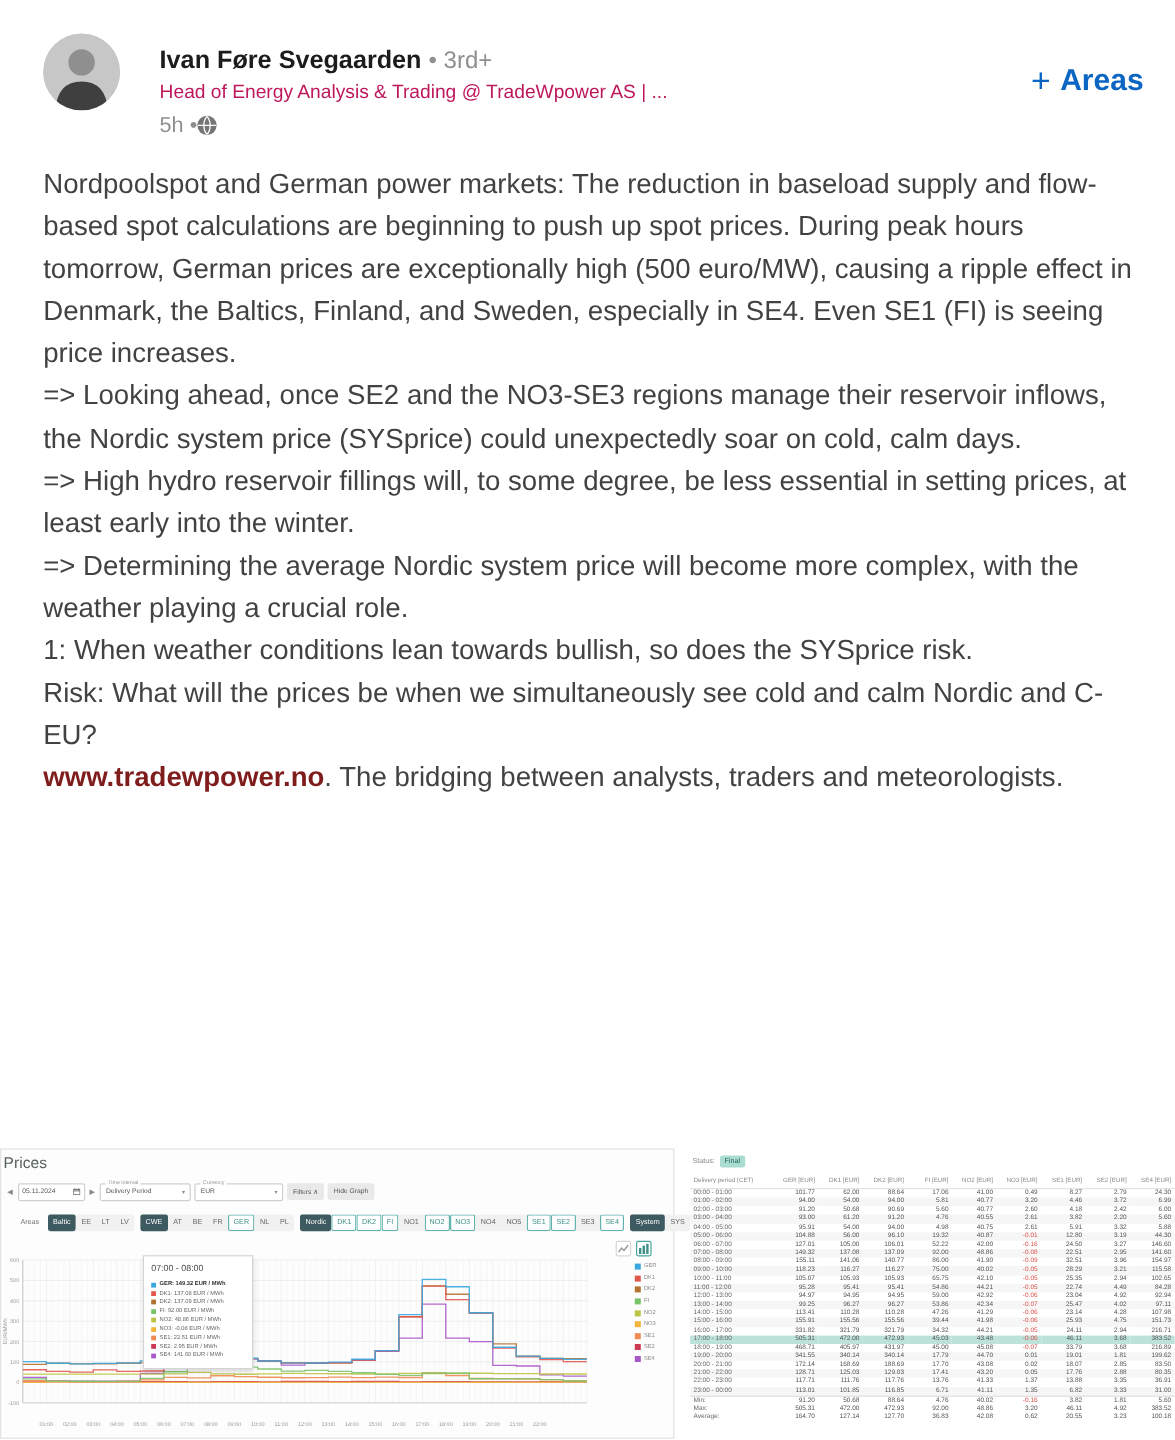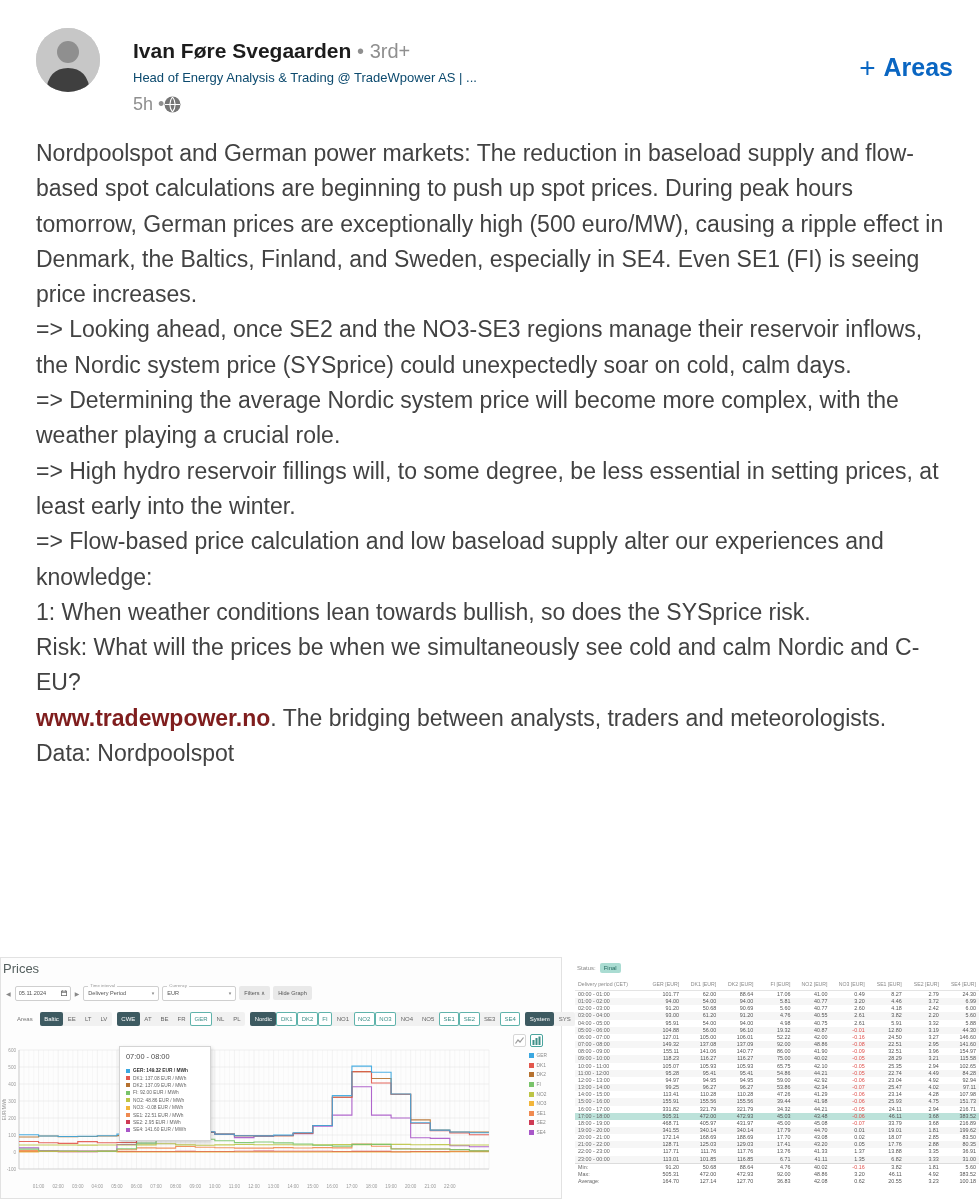--- a/index.html
+++ b/index.html
@@ -6,21 +6,21 @@
   body{
     width:979px;height:1200px;position:relative;background:#ffffff;
     font-family:"Liberation Sans",sans-serif;overflow:hidden;
   }
   
   .post-header{position:absolute;top:26px;left:36px;right:20px;height:100px;}
   .avatar{position:absolute;left:0;top:2px;width:64px;height:64px;border-radius:50%;overflow:hidden;background:#c9c9c9;}
   .hdr-text{position:absolute;left:97px;top:0;margin-top:12px;}
   .name-line{font-size:21px;font-weight:bold;color:#1c1c1c;line-height:26px;}
   .name-line .degree{font-weight:normal;color:#8f8f8f;font-size:20px;}
-  .headline{font-size:13px;color:#0c4a6e;line-height:27px;white-space:nowrap;}
+  .headline{font-size:16px;color:#be185d;line-height:27px;white-space:nowrap;}
   .time-line{font-size:18px;color:#8f8f8f;line-height:26px;display:flex;align-items:center;gap:0;}
   .follow-btn{position:absolute;right:0;top:26px;color:#0a66c2;font-size:25px;font-weight:600;display:flex;align-items:center;gap:8px;cursor:pointer;background:none;border:none;font-family:inherit;}
   .follow-btn .plus{font-size:28px;font-weight:400;line-height:20px;}
   
   .post-body{position:absolute;top:136px;left:36px;width:916px;color:#424242;font-size:23px;line-height:35.3px;}
   .post-body p{margin:0;}
   .post-body a{color:#7f1d1d;font-weight:bold;text-decoration:none;}
   
   .dashboard{position:absolute;top:955px;left:0;width:979px;height:245px;background:#fff;}
   .left-panel{position:absolute;left:0;top:2px;width:562px;height:242px;background:#fdfdfd;border:1px solid #e2e2e2;box-sizing:border-box;}
@@ -98,27 +98,25 @@
   </div>
   <button class="follow-btn">
     <span class="plus">+</span>
     <span>Areas</span>
   </button>
 </div>
 
 <div class="post-body" id="post-body">
     <p>Nordpoolspot and German power markets: The reduction in baseload supply and flow-based spot calculations are beginning to push up spot prices. During peak hours tomorrow, German prices are exceptionally high (500 euro/MW), causing a ripple effect in Denmark, the Baltics, Finland, and Sweden, especially in SE4. Even SE1 (FI) is seeing price increases.</p>
     <p>=&gt; Looking ahead, once SE2 and the NO3-SE3 regions manage their reservoir inflows, the Nordic system price (SYSprice) could unexpectedly soar on cold, calm days.</p>
+    <p>=&gt; High hydro reservoir fillings will, to some degree, be less essential in setting prices, at least early into the winter.</p>
     <p>=&gt; Determining the average Nordic system price will become more complex, with the weather playing a crucial role.</p>
-    <p>=&gt; High hydro reservoir fillings will, to some degree, be less essential in setting prices, at least early into the winter.</p>
-    <p>=&gt; Flow-based price calculation and low baseload supply alter our experiences and knowledge:</p>
     <p>1: When weather conditions lean towards bullish, so does the SYSprice risk.</p>
     <p>Risk: What will the prices be when we simultaneously see cold and calm Nordic and C-EU?</p>
     <p><a href="#">www.tradewpower.no</a>. The bridging between analysts, traders and meteorologists.</p>
-    <p>Data: Nordpoolspot</p>
   </div>
 
 <div class="dashboard">
 
   <div class="left-panel">
     <div class="panel-title">Prices</div>
 
     <div class="controls">
       <button class="nav-arrow">◀</button>
       <div class="date-box">

